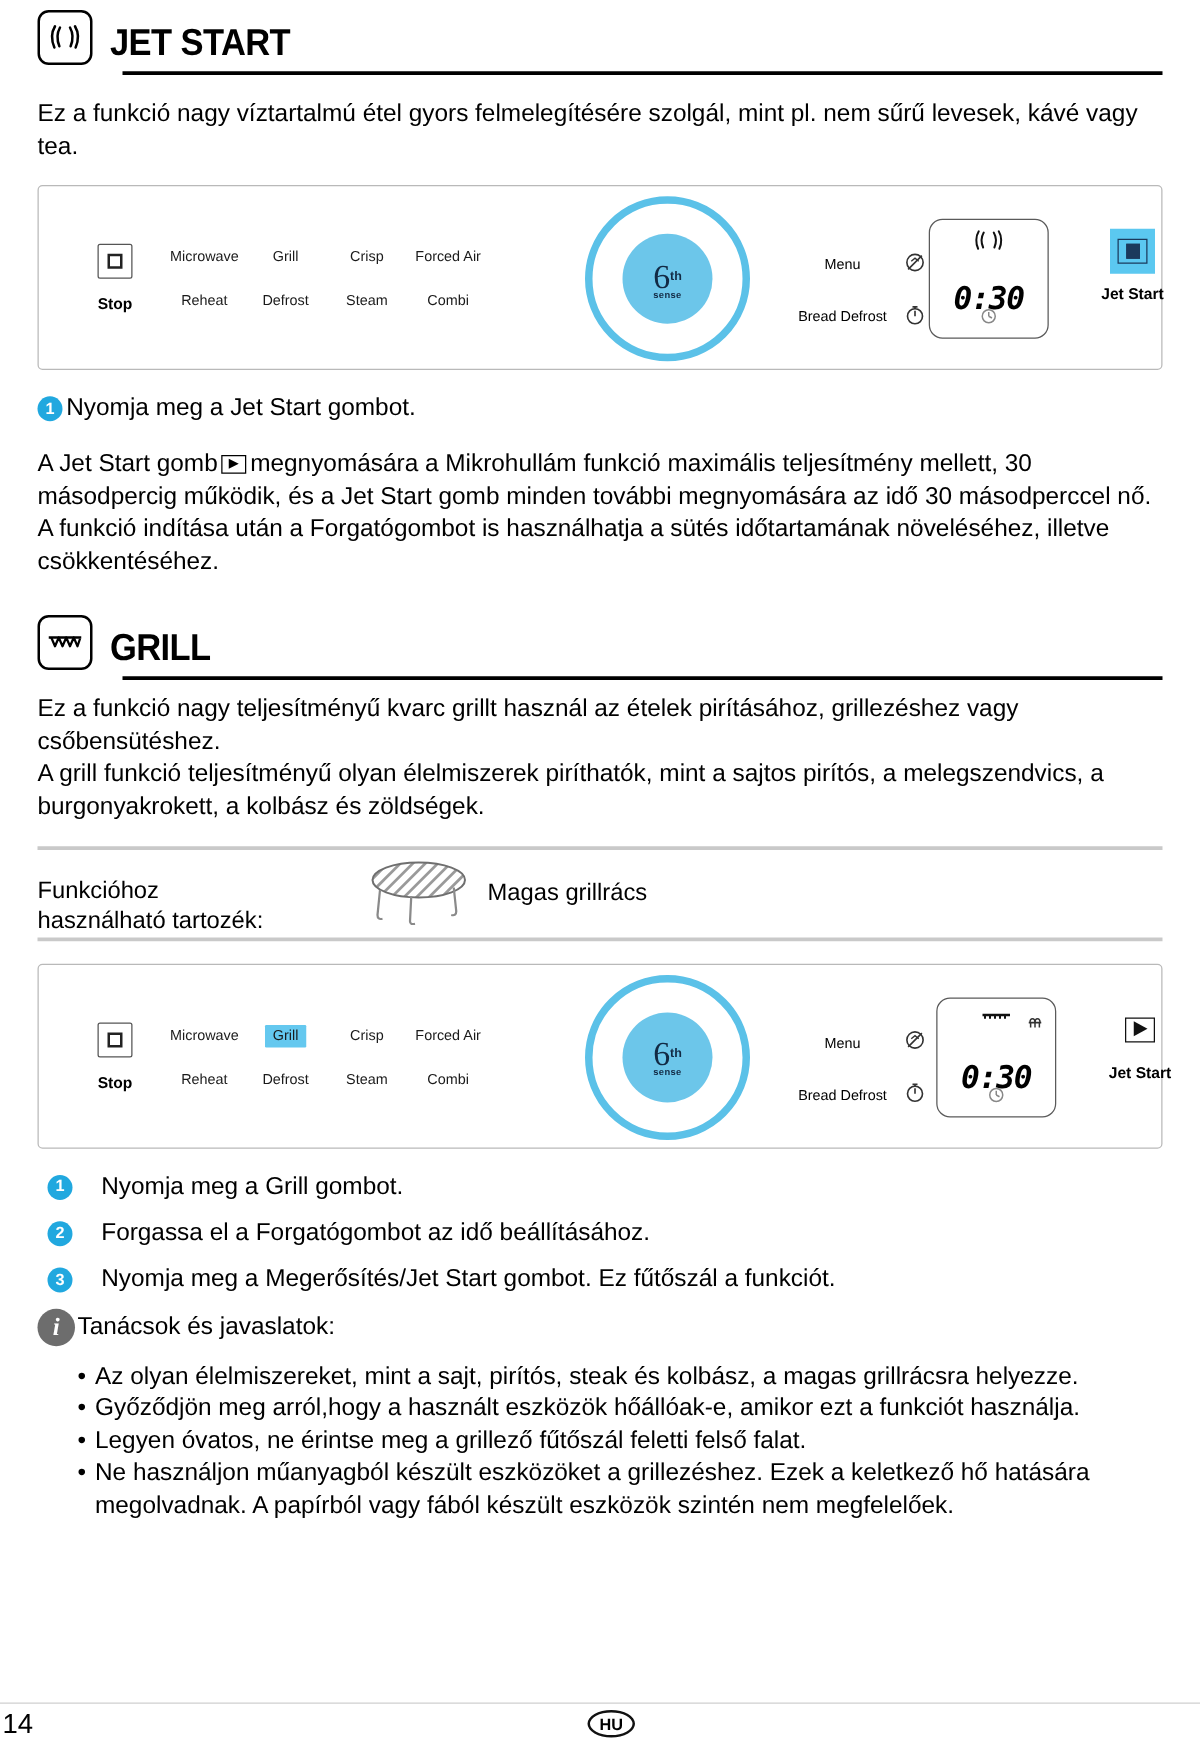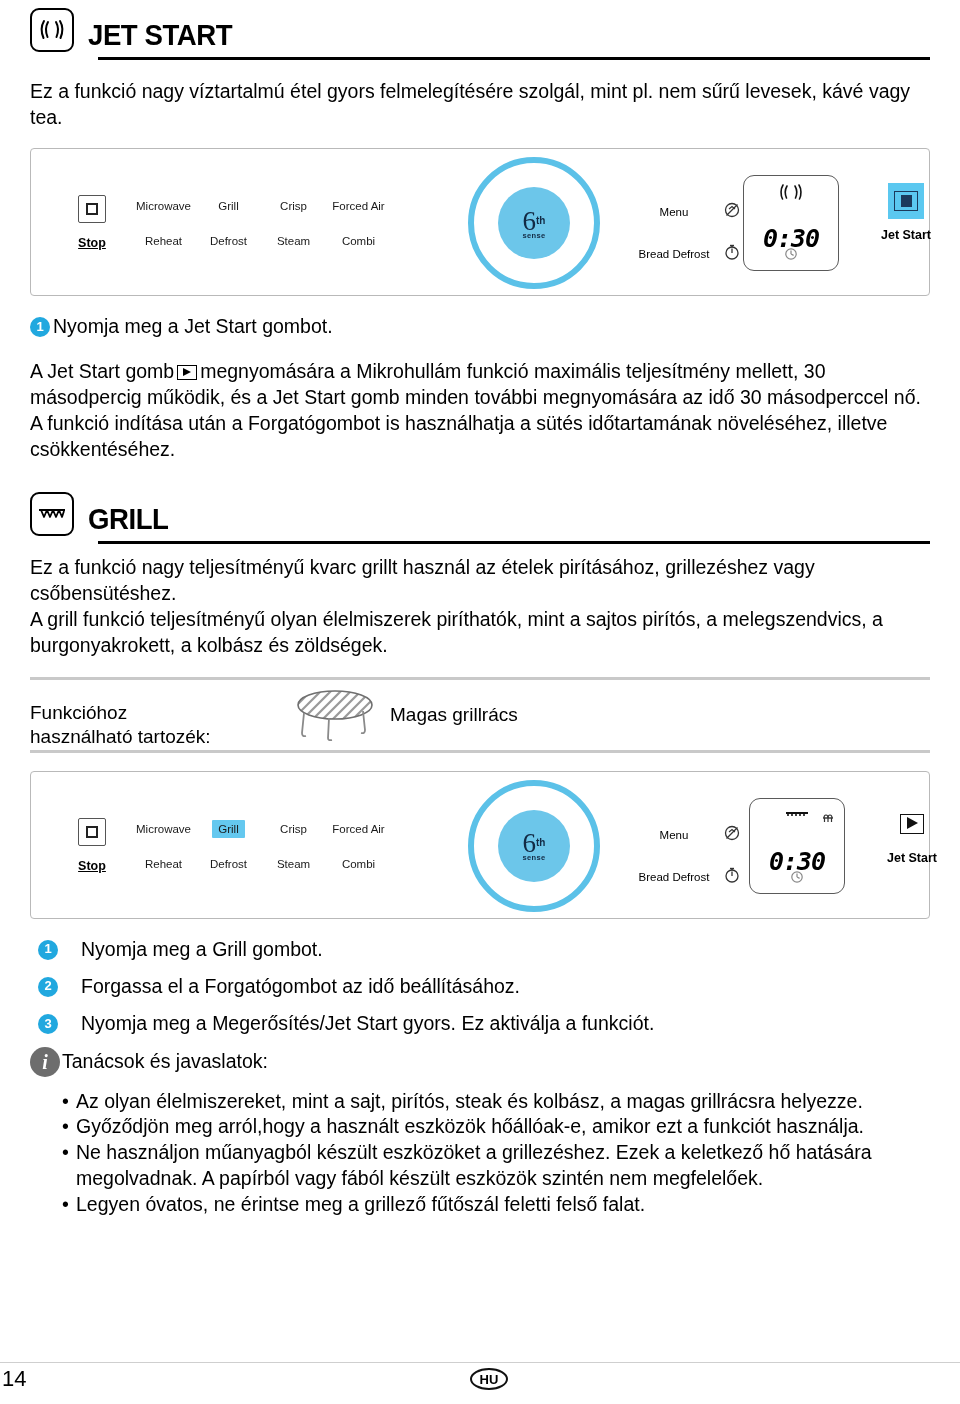--- a/index.html
+++ b/index.html
@@ -98,21 +98,20 @@
     position: relative;
     background: #fff;
     box-sizing: border-box;
   }
   .panel .stop-block {
     position: absolute;
     left: 36px;
     top: 46px;
     text-align: center;
     width: 50px;
-    text-decoration: underline;
   }
   .stop-sq {
     width: 26px; height: 26px;
     border: 1.4px solid #555;
     border-radius: 2px;
     margin: 0 auto;
     display: flex; align-items: center; justify-content: center;
     background: #fff;
   }
   .stop-sq i {
@@ -664,36 +663,36 @@
     <div class="step-line" style="margin-bottom:12px;">
       <span class="num-badge">1</span>
       <span style="margin-left:23px;">Nyomja meg a Grill gombot.</span>
     </div>
     <div class="step-line" style="margin-bottom:12px;">
       <span class="num-badge">2</span>
       <span style="margin-left:23px;">Forgassa el a Forgatógombot az idő beállításához.</span>
     </div>
     <div class="step-line" style="margin-bottom:10px;">
       <span class="num-badge">3</span>
-      <span style="margin-left:23px;">Nyomja meg a Megerősítés/Jet Start gyors. Ez aktiválja a funkciót.</span>
+      <span style="margin-left:23px;">Nyomja meg a Megerősítés/Jet Start gombot. Ez fűtőszál a funkciót.</span>
     </div>
   </div>
 
   <div class="step-line" style="align-items:center; margin-top:4px;">
     <span class="info-badge">i</span>
     <span style="margin-left:2px;">Tanácsok és javaslatok:</span>
   </div>
 
   <div style="height:12px"></div>
 
   <ul class="tips-list" style="padding-left:30px;">
     <li>Az olyan élelmiszereket, mint a sajt, pirítós, steak és kolbász, a magas grillrácsra helyezze.</li>
     <li>Győződjön meg arról,hogy a használt eszközök hőállóak-e, amikor ezt a funkciót használja.</li>
+    <li>Legyen óvatos, ne érintse meg a grillező fűtőszál feletti felső falat.</li>
     <li>Ne használjon műanyagból készült eszközöket a grillezéshez. Ezek a keletkező hő hatására megolvadnak. A papírból vagy fából készült eszközök szintén nem megfelelőek.</li>
-    <li>Legyen óvatos, ne érintse meg a grillező fűtőszál feletti felső falat.</li>
   </ul>
 
   <div class="footer">
     <hr class="hr-thin" style="margin:0 0 6px 0;">
     <div class="page-num">14</div>
     <div class="hu-badge">HU</div>
   </div>
 
 </div>
 

